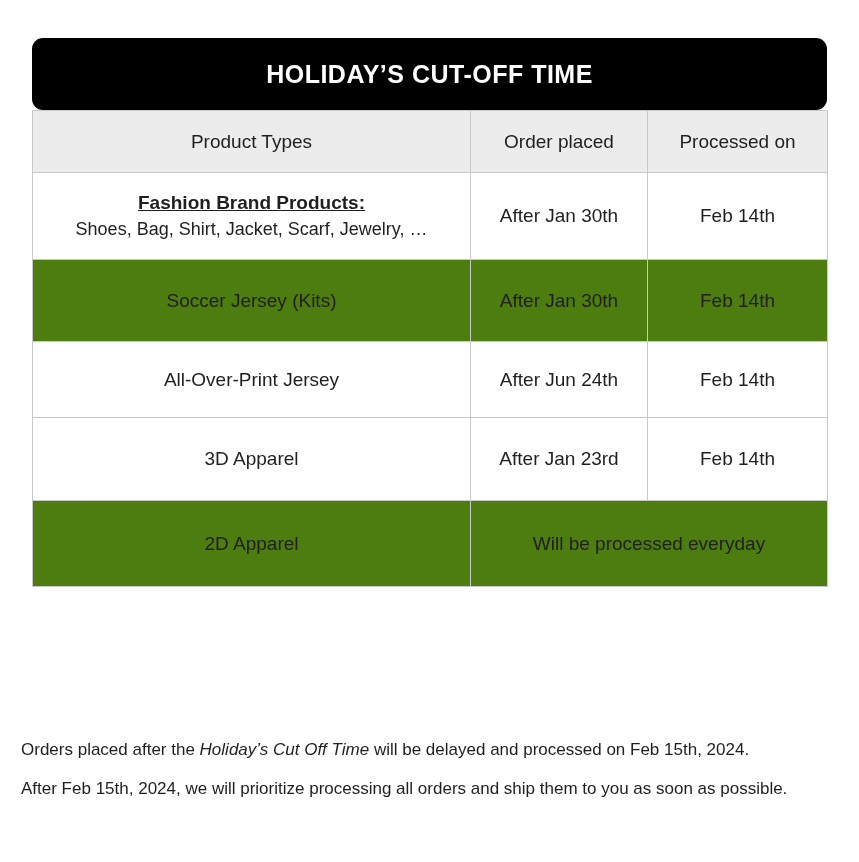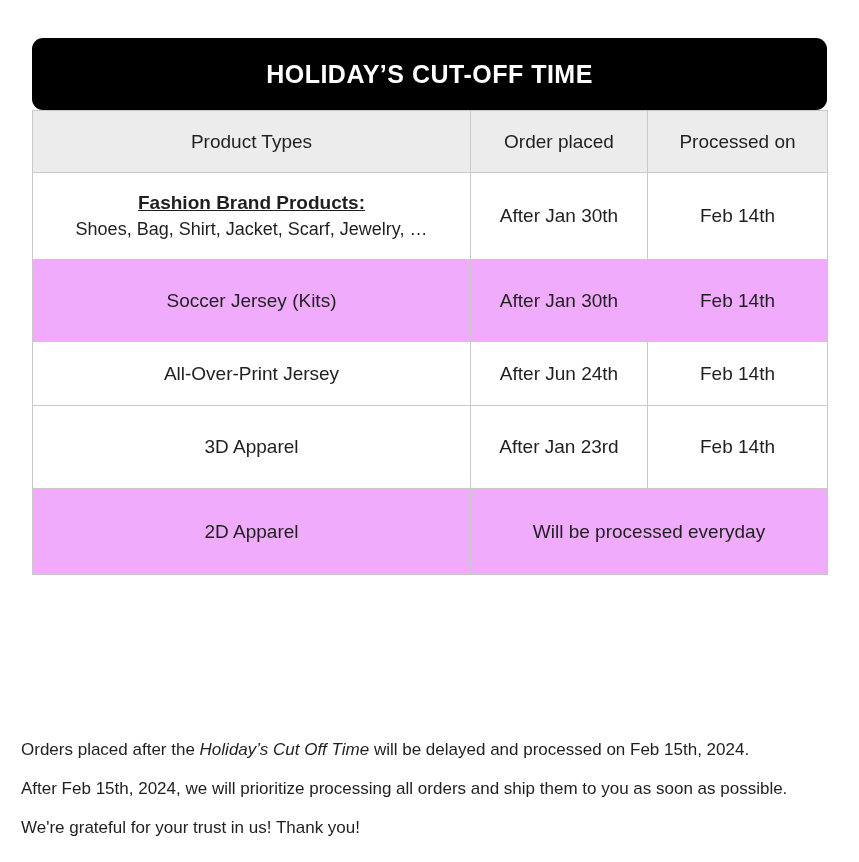--- a/index.html
+++ b/index.html
@@ -54,26 +54,26 @@
     color: #1f1f1f;
   }
   table.cutoff thead tr { height: 62px; }
   table.cutoff th {
     background: #ececec;
     font-weight: 500;
     font-size: 19px;
   }
   tr.r1 { height: 87px; }
   tr.r2 { height: 82px; }
-  tr.r3 { height: 64px; }
+  tr.r3 { height: 76px; }
   tr.r4 { height: 80px; }
   tr.r5 { height: 83px; }
   tr.r6 { height: 86px; }
   tr.odd  td { background: #ffffff; }
-  tr.even td { background: #f0abfc; }
+  tr.even td { background: #4d7c0f; }
   .prod-main { font-weight: 600; font-size: 19px; text-decoration: underline; }
   .prod-sub  { font-weight: 400; font-size: 18px; margin-top: 5px; }
   td.prod-cell { font-weight: 600; font-size: 19px; }
   .notes {
     position: absolute;
     left: 21px;
     top: 730px;
     width: 820px;
   }
   .notes p {
@@ -136,16 +136,15 @@
           <td class="prod-cell">2D Apparel</td>
           <td colspan="2">Will be processed everyday</td>
         </tr>
       </tbody>
     </table>
   </div>
 
   <div class="notes">
     <p><span>Orders placed after the </span><em>Holiday’s Cut Off Time</em><span> will be delayed and processed on Feb 15th, 2024.</span></p>
     <p>After Feb 15th, 2024, we will prioritize processing all orders and ship them to you as soon as possible.</p>
-    <p>We're grateful for your trust in us! Thank you!</p>
   </div>
 
 </div>
 
 </body></html>

